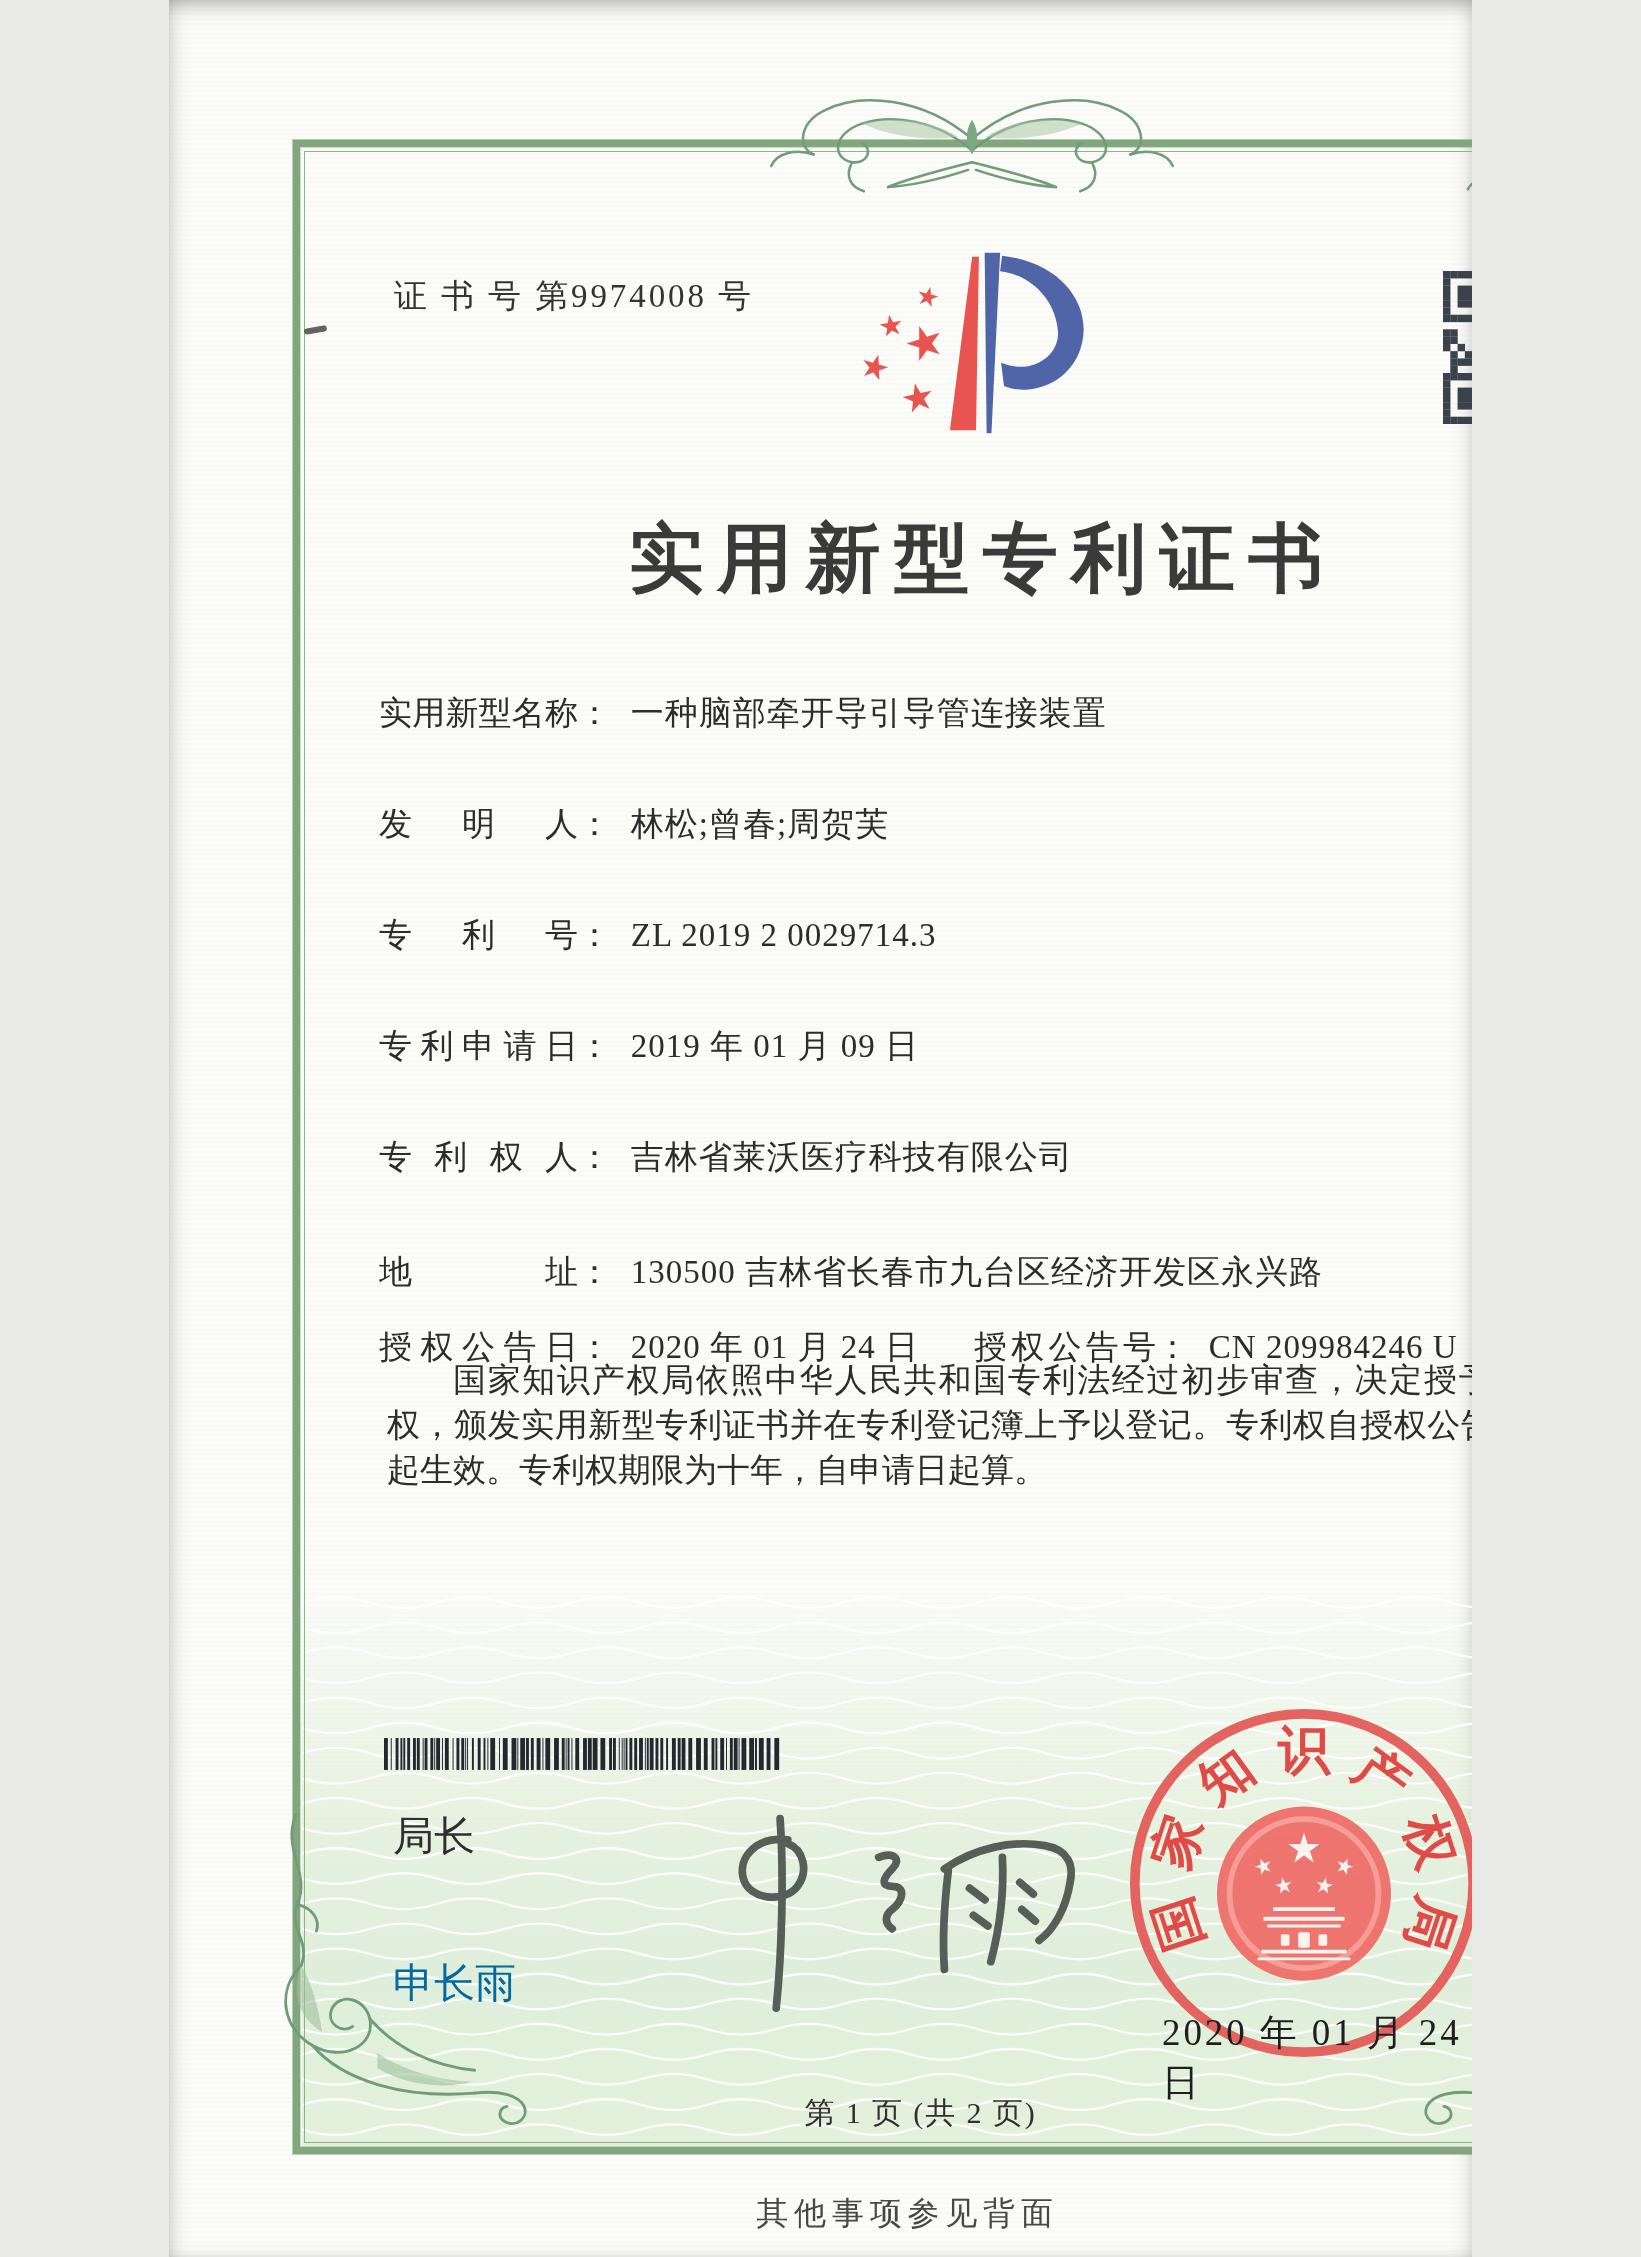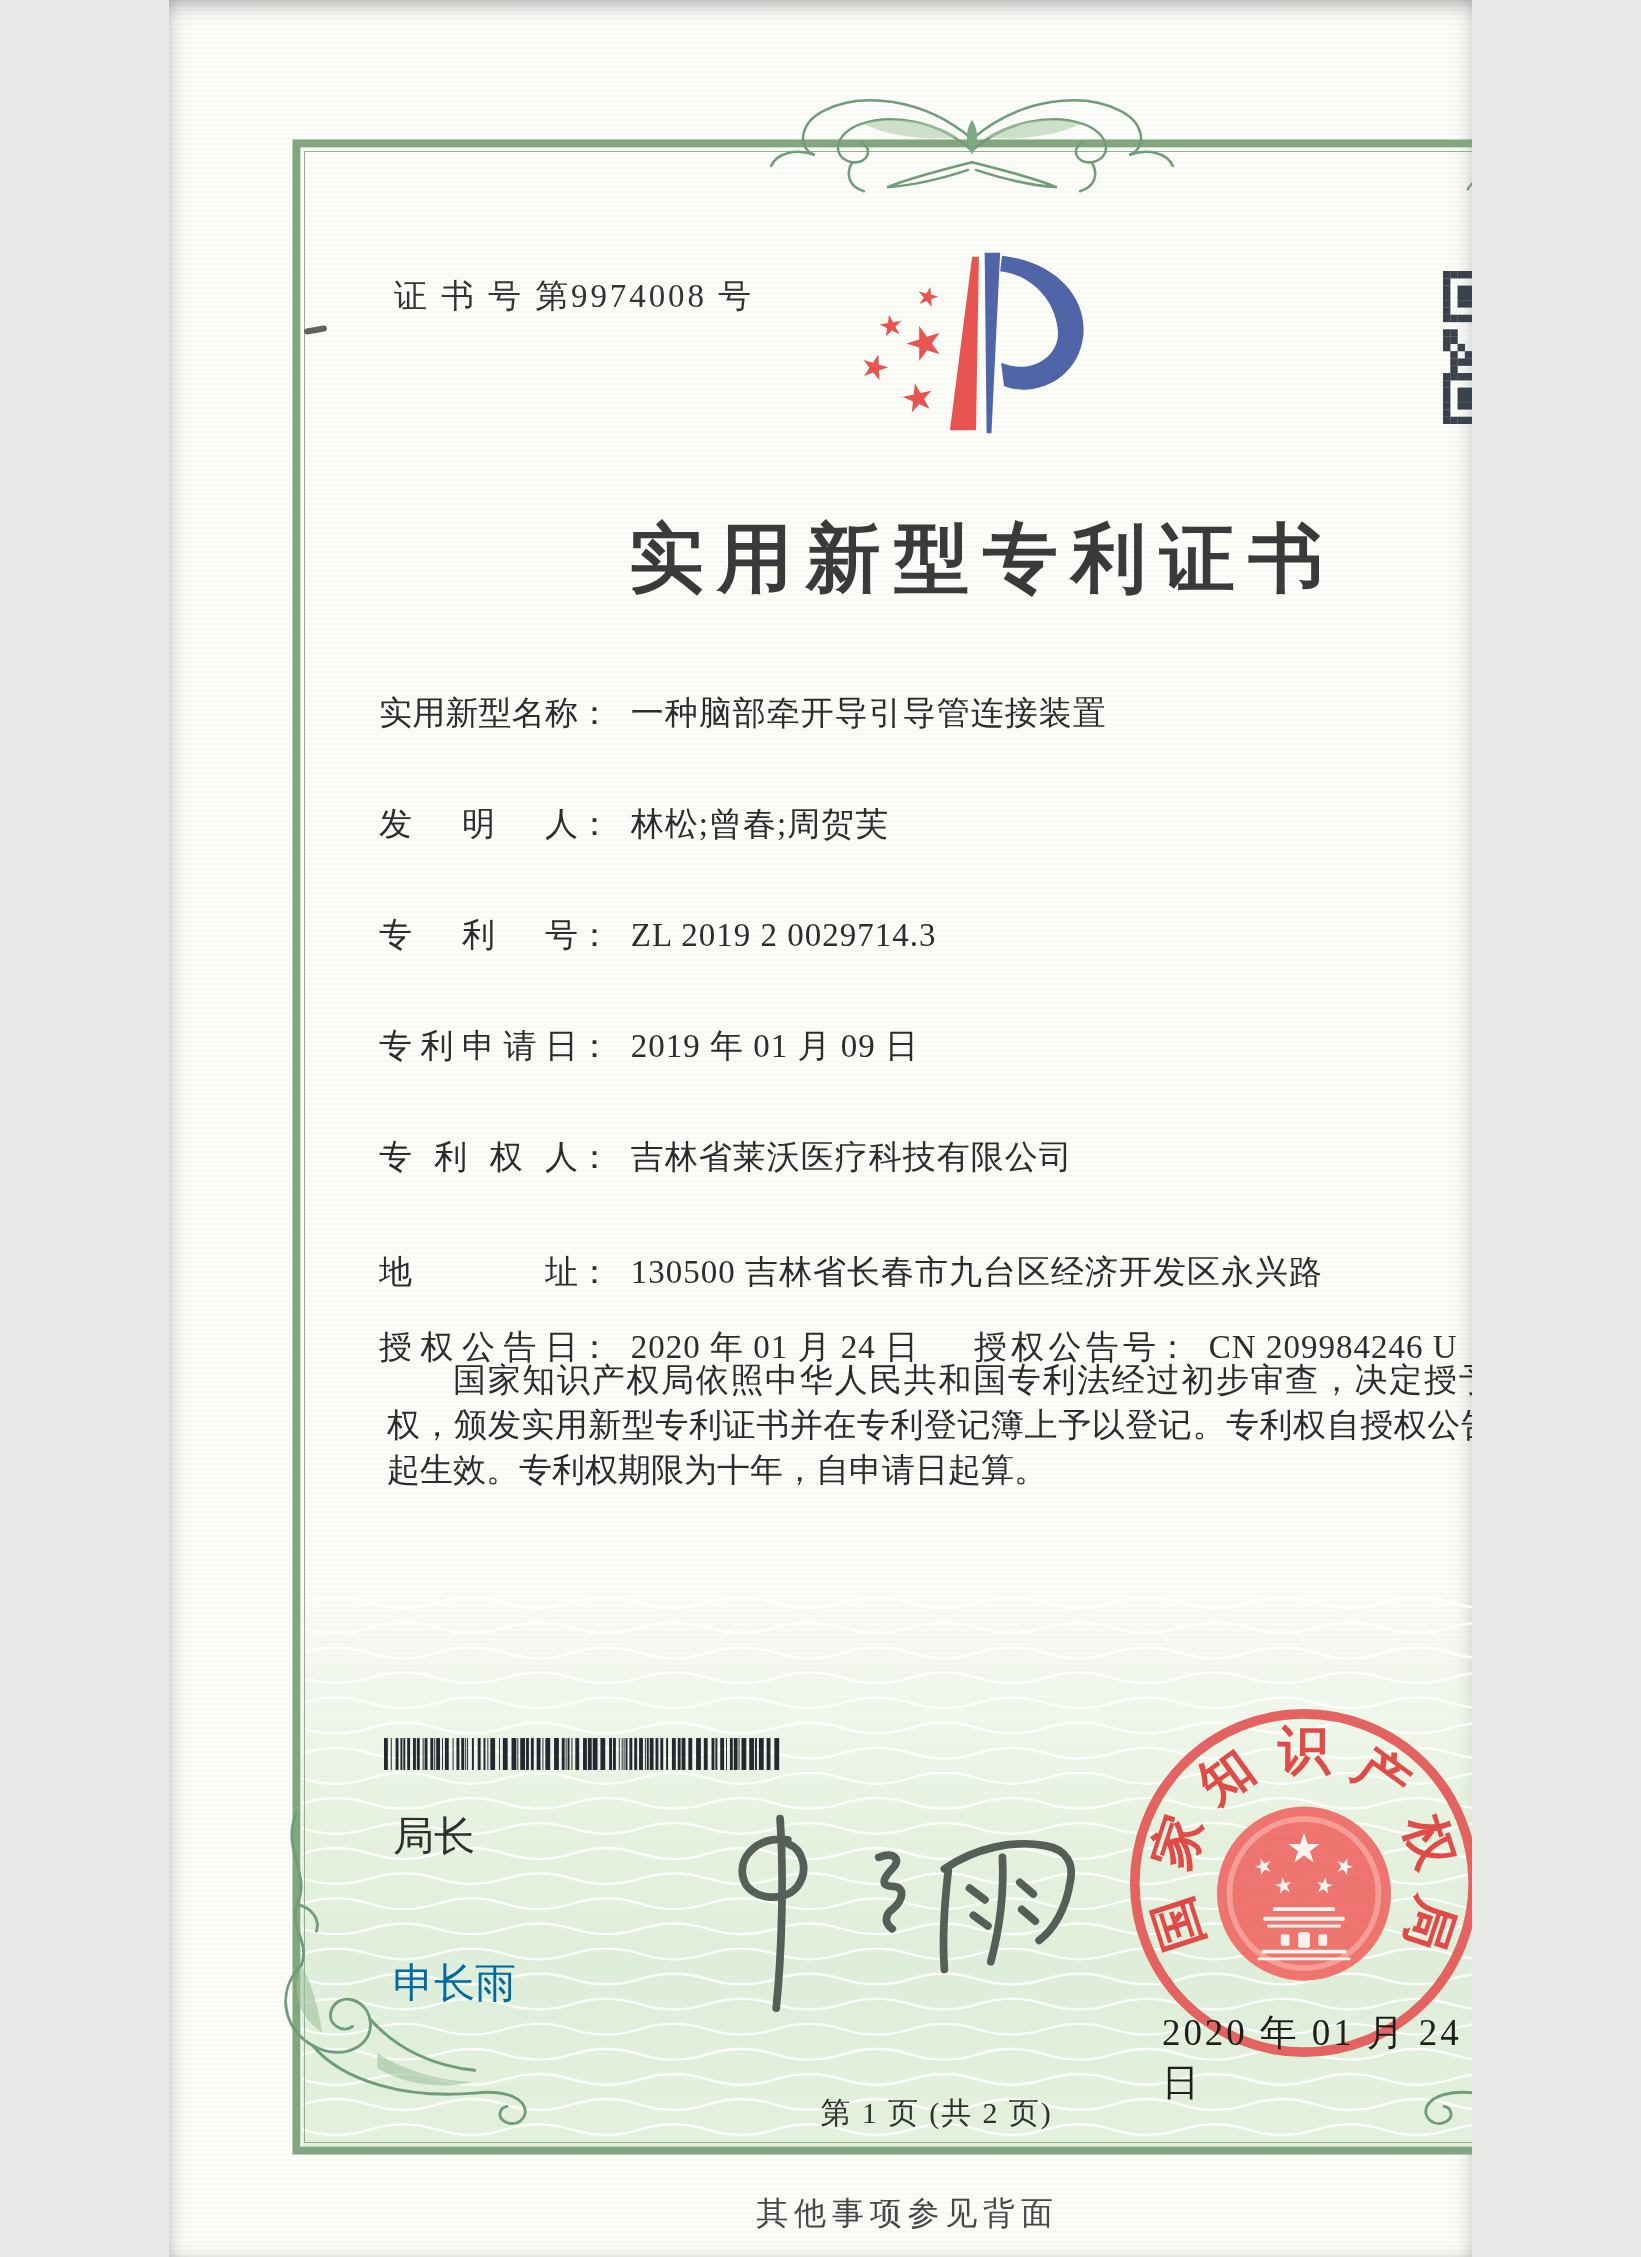--- a/index.html
+++ b/index.html
@@ -33,21 +33,21 @@
   .grant-group2{position:absolute;left:595px;top:0;}
   .grant-group2 .field-label{width:182px;}
   .paragraphs{left:210px;top:1350px;width:1190px;font-size:33px;line-height:45px;text-align:justify;color:#2c2c2c;}
   .paragraphs p{margin:8px;text-indent:2em;}
   .barcode{left:215px;top:1738px;}
   .director-title{left:224px;top:1809px;font-size:41px;color:#2f2f2f;z-index:5;}
   .director-name{left:224px;top:1956px;font-size:41px;color:#0369a1;z-index:5;}
   .signature{left:526px;top:1807px;z-index:5;}
   .seal{left:960px;top:1708px;z-index:5;}
   .seal-date{left:993px;top:2008px;font-size:37px;letter-spacing:2.9px;color:#1e1e1e;z-index:6;}
-  .page-info{left:140px;top:2093px;width:1255px;text-align:center;font-size:30px;letter-spacing:1.9px;color:#2f2f2f;}
+  .page-info{left:124px;top:2093px;width:1255px;text-align:center;font-size:30px;letter-spacing:1.9px;color:#2f2f2f;}
   .footer-note{left:0;top:2192px;width:1477px;text-align:center;font-size:32px;letter-spacing:5.8px;color:#474747;}
   .artifact{left:135px;top:327px;width:23px;height:5.8px;background:#3c3c3c;border-radius:2.9px;
             transform:rotate(-10deg);opacity:.8;z-index:4;}
 </style>
 </head>
 <body>
 
 <div class="page">
   <div class="texture"></div>
 

